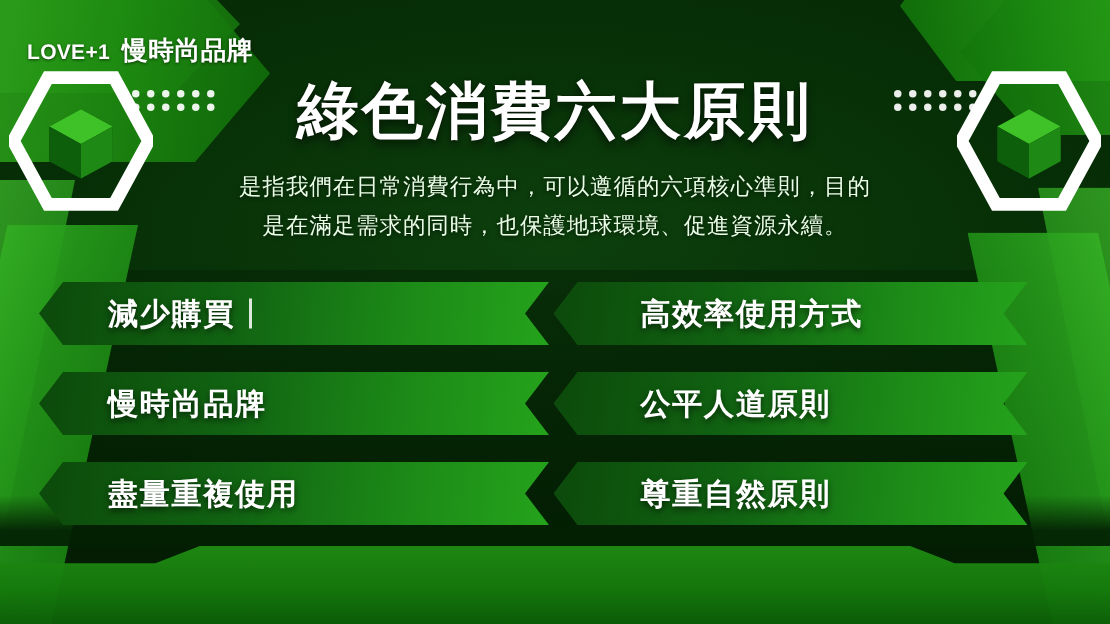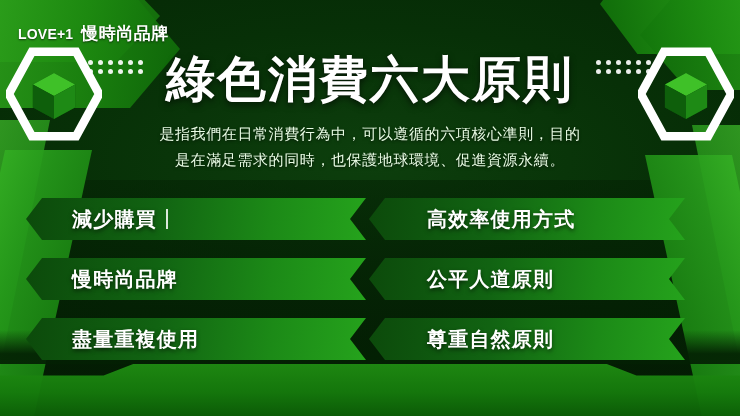--- a/index.html
+++ b/index.html
@@ -109,38 +109,38 @@
   }
   .logo-cn {
     color:#ffffff; font-size:17px; font-weight:bold; letter-spacing:.5px;
     text-shadow:0 1px 2px rgba(0,0,0,.6);
   }
 
   
   .head { position:absolute; left:0; right:0; top:52px; text-align:center; z-index:8; }
   .title {
     color:#ffffff;
-    font-size:49px;
+    font-size:41px;
     font-weight:bold;
     letter-spacing:2px;
     line-height:1.12;
     text-shadow:0 3px 6px rgba(0,0,0,.55), 0 0 1px rgba(0,0,0,.8);
   }
   .subtitle {
     margin-top:14px;
     color:#eafde6;
     font-size:15px;
     line-height:1.75;
     letter-spacing:.6px;
     text-shadow:0 1px 3px rgba(0,0,0,.65);
   }
 
   
   .grid {
-    position:absolute; left:0; right:0; top:198px;
+    position:absolute; left:0; right:0; top:188px;
     z-index:8;
     display:grid;
     grid-template-columns:365px 1fr;
     row-gap:18px;
   }
   .col { display:flex; flex-direction:column; row-gap:18px; }
 
   .bar {
     position:relative;
     height:42px;

